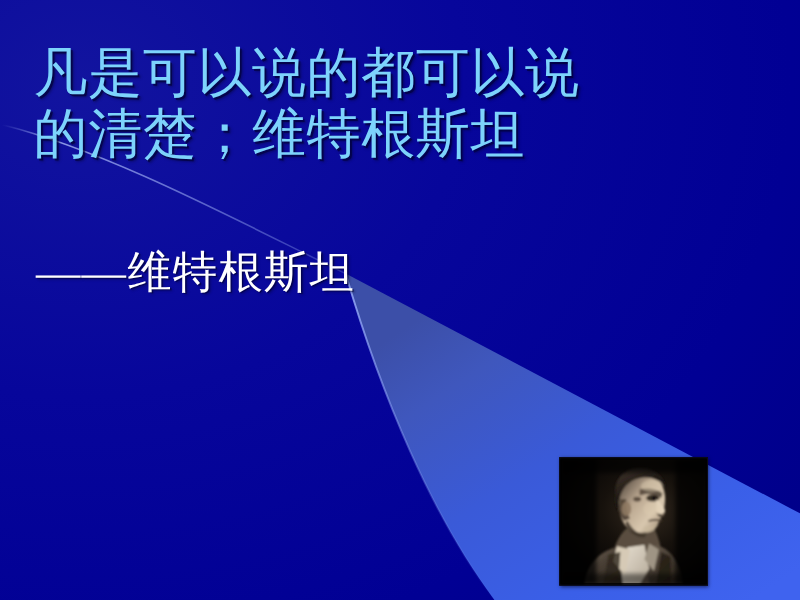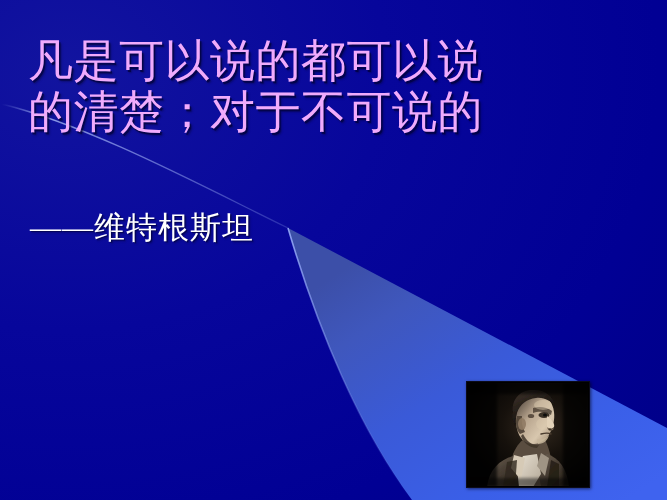--- a/index.html
+++ b/index.html
@@ -41,36 +41,36 @@
   }
 
   
   #quote-block {
     position: absolute;
     left: 28px;
     top: 36px;
     width: 492px;
   }
   .quote-line {
-    color: #f0abfc;
+    color: #7dd3fc;
     font-size: 45px;
     line-height: 51px;
     letter-spacing: 0.5px;
     white-space: nowrap;
     text-shadow:
       1.5px 1.5px 0px rgba(0, 0, 40, 0.55),
       2.5px 2.5px 2px rgba(0, 0, 30, 0.35);
     font-weight: 400;
   }
   #attribution {
     position: absolute;
     left: 30px;
     top: 209px;
     color: #ffffff;
-    font-size: 31px;
+    font-size: 37px;
     line-height: 38px;
     letter-spacing: 1px;
     white-space: nowrap;
     text-shadow:
       1.2px 1.2px 0px rgba(0, 0, 40, 0.5),
       2px 2px 2px rgba(0, 0, 30, 0.3);
     font-weight: 400;
   }
 
   
@@ -133,21 +133,21 @@
         <stop offset="12%" stop-color="#b6c6ff" stop-opacity="0.75"></stop>
         <stop offset="60%" stop-color="#9fb1f5" stop-opacity="0.5"></stop>
         <stop offset="100%" stop-color="#8fa2ee" stop-opacity="0.25"></stop>
       </linearGradient>
     </defs>
     <path d="M 2 104 C 90 126 198 184 288 228" fill="none" stroke="url(#hairGrad)" stroke-width="1.3"></path>
   </svg>
 
   <div id="quote-block">
     <div class="quote-line">凡是可以说的都可以说</div>
-    <div class="quote-line">的清楚；对于不可说的</div>
+    <div class="quote-line">的清楚；维特根斯坦</div>
   </div>
 
   <div id="attribution">——维特根斯坦</div>
 
   <div id="portrait-frame">
     <svg id="portrait-photo" viewBox="0 0 122 105" preserveAspectRatio="none">
       <defs>
         <radialGradient id="bgLight" cx="0.58" cy="0.42" r="0.62">
           <stop offset="0%" stop-color="#33291f"></stop>
           <stop offset="48%" stop-color="#16110c"></stop>

